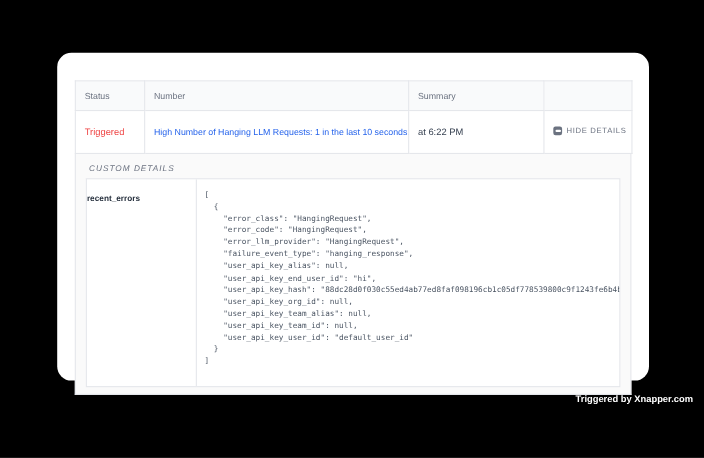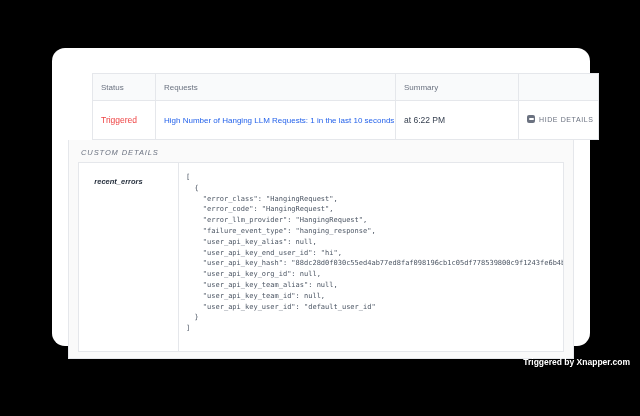--- a/index.html
+++ b/index.html
@@ -17,21 +17,21 @@
   }
   .stage { position: relative; width: 640px; height: 416px; background: #000; }
   .card {
     position: absolute; left: 52px; top: 48px;
     width: 538px; height: 298px;
     background: #ffffff; border-radius: 13px;
     padding: 25px 16px 0 16px;
     box-shadow: 0 8px 28px rgba(0,0,0,0.55);
   }
   table.alerts-table {
-    width: 506px; border-collapse: collapse; table-layout: fixed; margin-left: 24px;
+    width: 506px; border-collapse: collapse; table-layout: fixed;
   }
   .alerts-table th, .alerts-table td {
     border: 1px solid var(--border-color);
     padding: 0 8px;
     text-align: left;
     overflow: hidden;
     white-space: nowrap;
   }
   .alerts-table th {
     height: 27px;
@@ -83,22 +83,21 @@
   .details-box {
     display: flex;
     background: #ffffff;
     border: 1px solid var(--border-color);
     height: 190px;
   }
   .details-key-col {
     width: 100px; flex: 0 0 auto;
     border-right: 1px solid var(--border-color);
     padding: 7px 20px 0 0;
-    text-align: center;
-    font-style: italic;
+    text-align: left;
   }
   .details-key {
     font-size: 7.5px; font-weight: bold; color: #1f2937;
   }
   .details-json {
     flex: 1 1 auto;
     font-family: "DejaVu Sans Mono", "Liberation Mono", monospace;
     font-size: 7px; line-height: 10.8px;
     color: #4b5563;
     white-space: pre;
@@ -113,21 +112,21 @@
 </head>
 <body>
 
 <div class="stage">
   <div class="card">
 
     <table class="alerts-table">
       <thead>
         <tr>
           <th class="col-status">Status</th>
-          <th class="col-summary">Requests</th>
+          <th class="col-summary">Number</th>
           <th class="col-created">Summary</th>
           <th class="col-actions"></th>
         </tr>
       </thead>
       <tbody>
         <tr>
           <td>
             <span class="status-text">Triggered</span>
           </td>
           <td>

